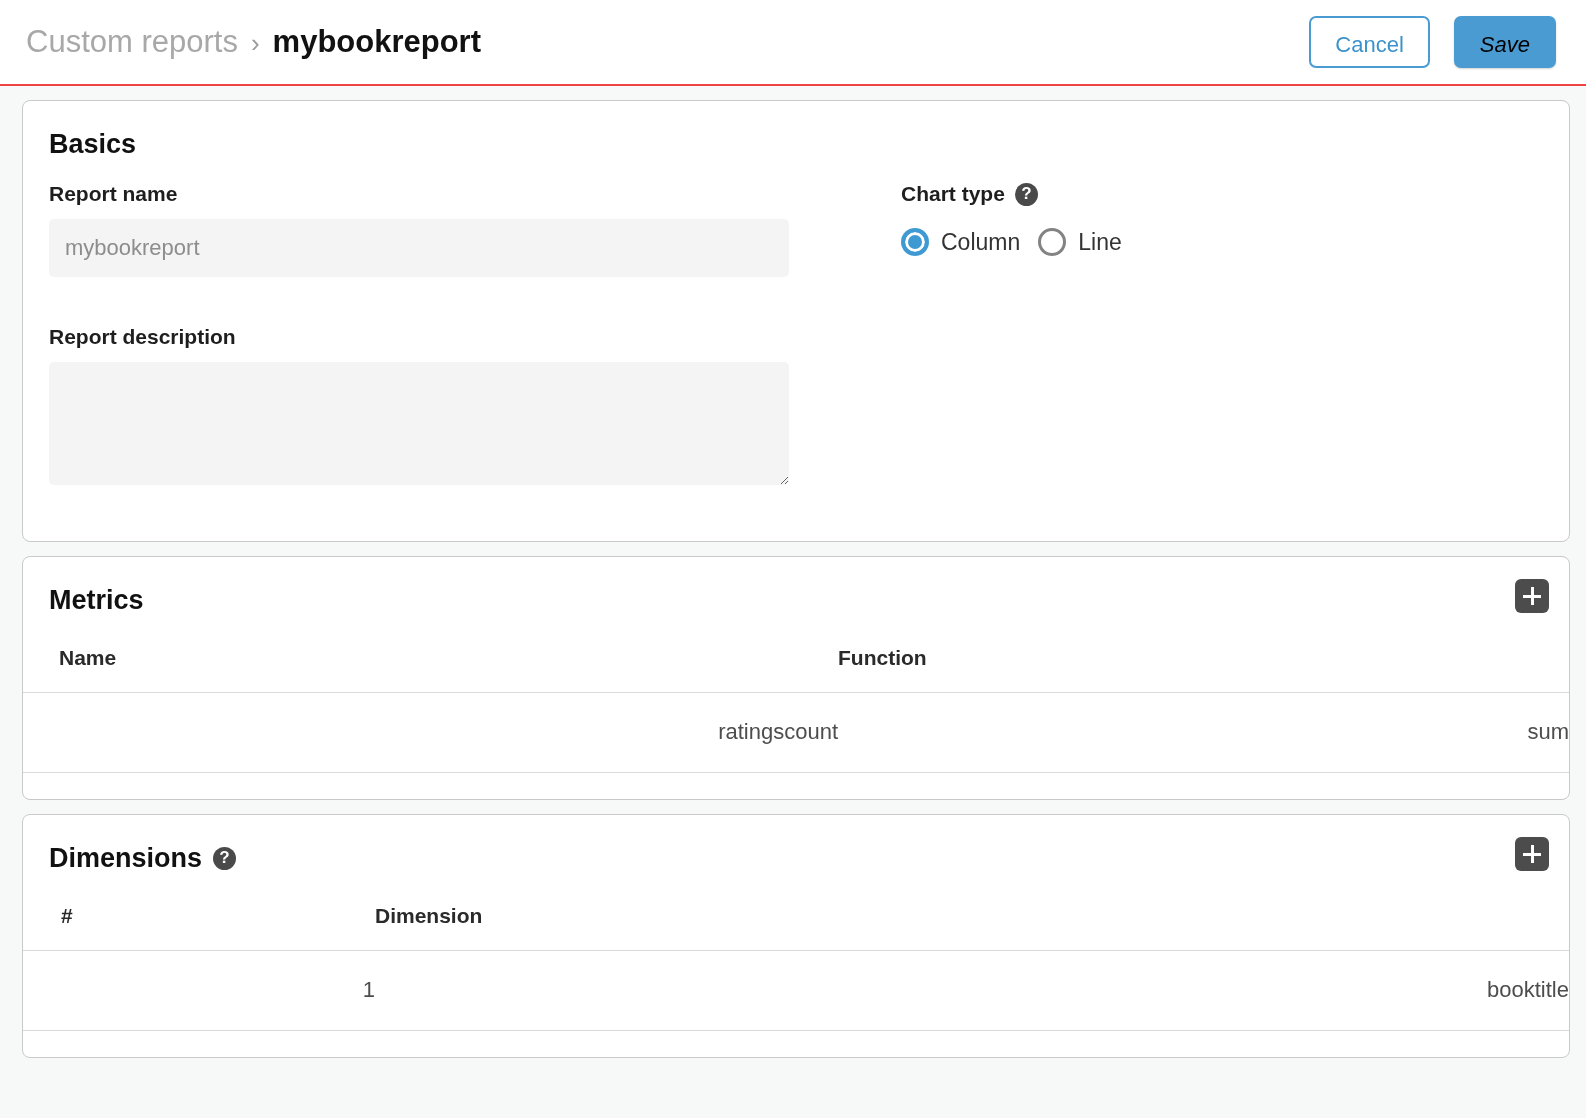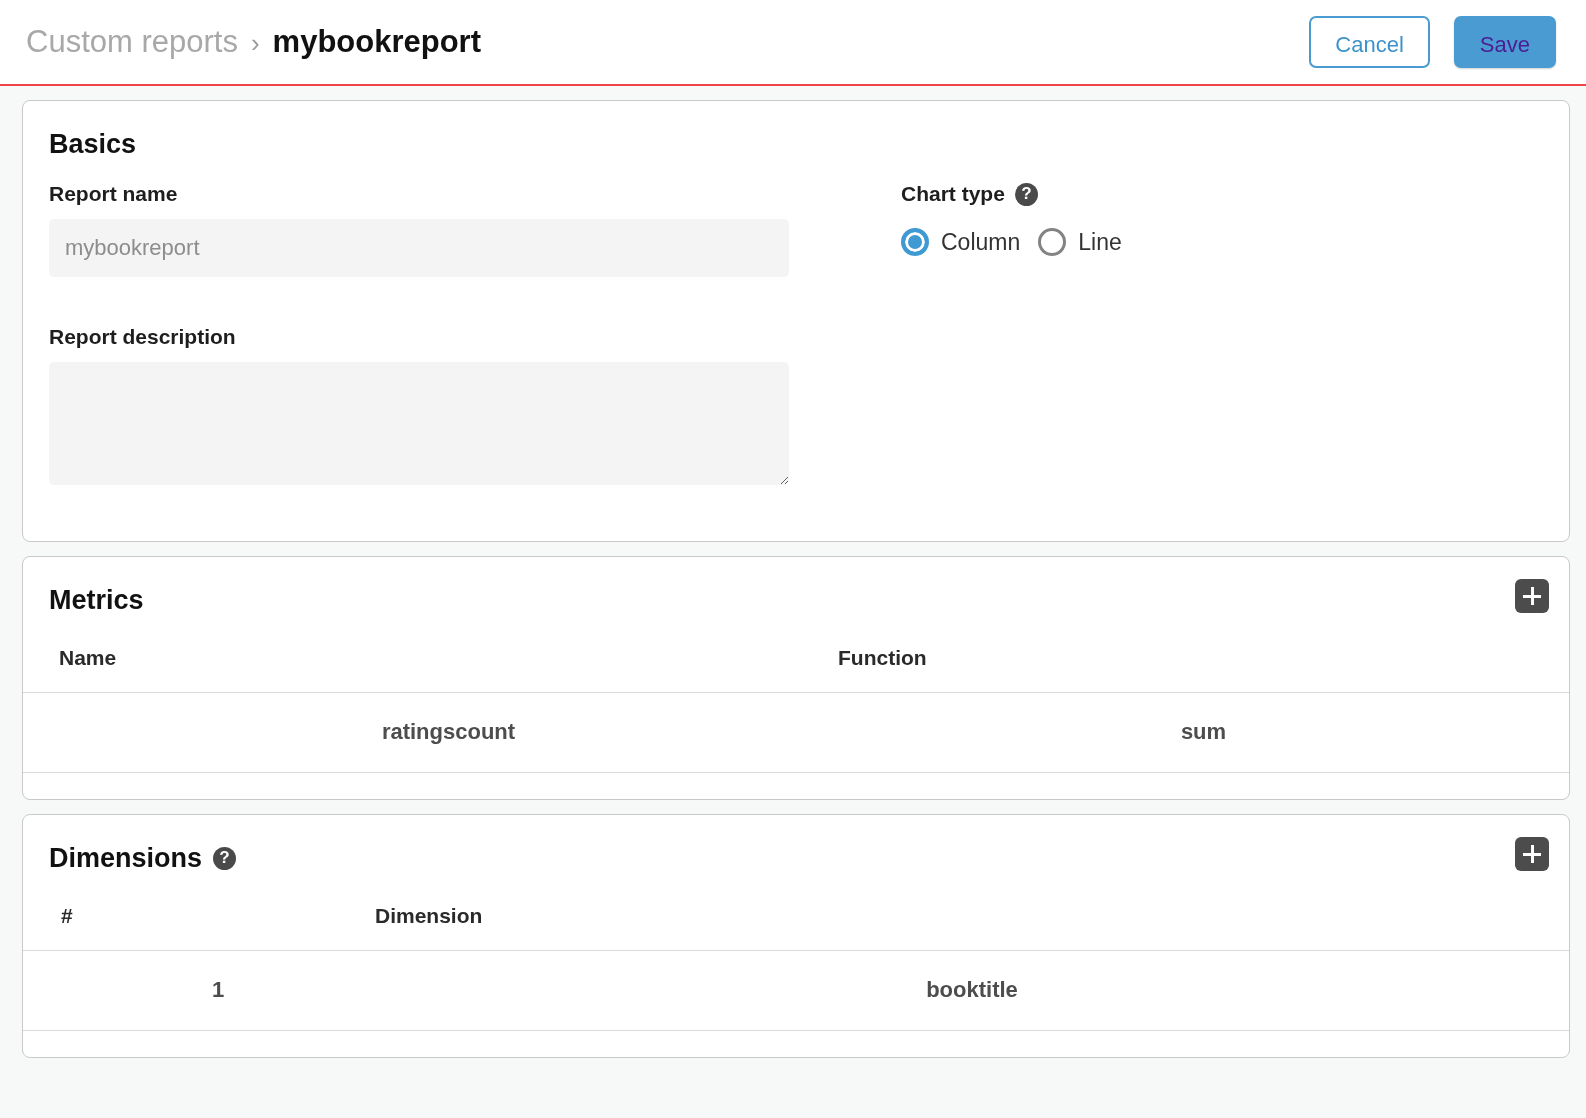--- a/index.html
+++ b/index.html
@@ -68,22 +68,23 @@
     white-space: nowrap;
   }
   .btn-secondary {
     background: #ffffff;
     border: 2px solid #4a9bd1;
     color: #3c93cc;
   }
   .btn-primary {
     background: #4a9bd1;
     border: 2px solid #4a9bd1;
-    color: #4c1d95;
+    color: #000000;
     box-shadow: 0 1px 2px rgba(0,0,0,0.18);
+    font-style: italic;
   }
 
   
   .content {
     padding: 14px 16px 0 22px;
   }
   .card {
     background: #ffffff;
     border: 1px solid #c9c9c9;
     border-radius: 8px;
@@ -246,23 +247,23 @@
   }
   table.data th {
     text-align: left;
     font-size: 21px;
     font-weight: bold;
     color: #2a2a2a;
     padding: 0 0 22px 0;
     border-bottom: 1px solid #d9d9d9;
   }
   table.data td {
-    text-align: center;
+    text-align: right;
     font-size: 22px;
-    font-weight: 700;
+    font-weight: 400;
     color: #4d4d4d;
     padding: 26px 0 27px 0;
     border-bottom: 1px solid #d9d9d9;
   }
   .metrics-table th:nth-child(1),
   .metrics-table td:nth-child(1) { width: 815px; padding-left: 36px; }
   .metrics-table th:nth-child(2),
   .metrics-table td:nth-child(2) { padding-left: 0; }
 
   .dims-table th:nth-child(1),

